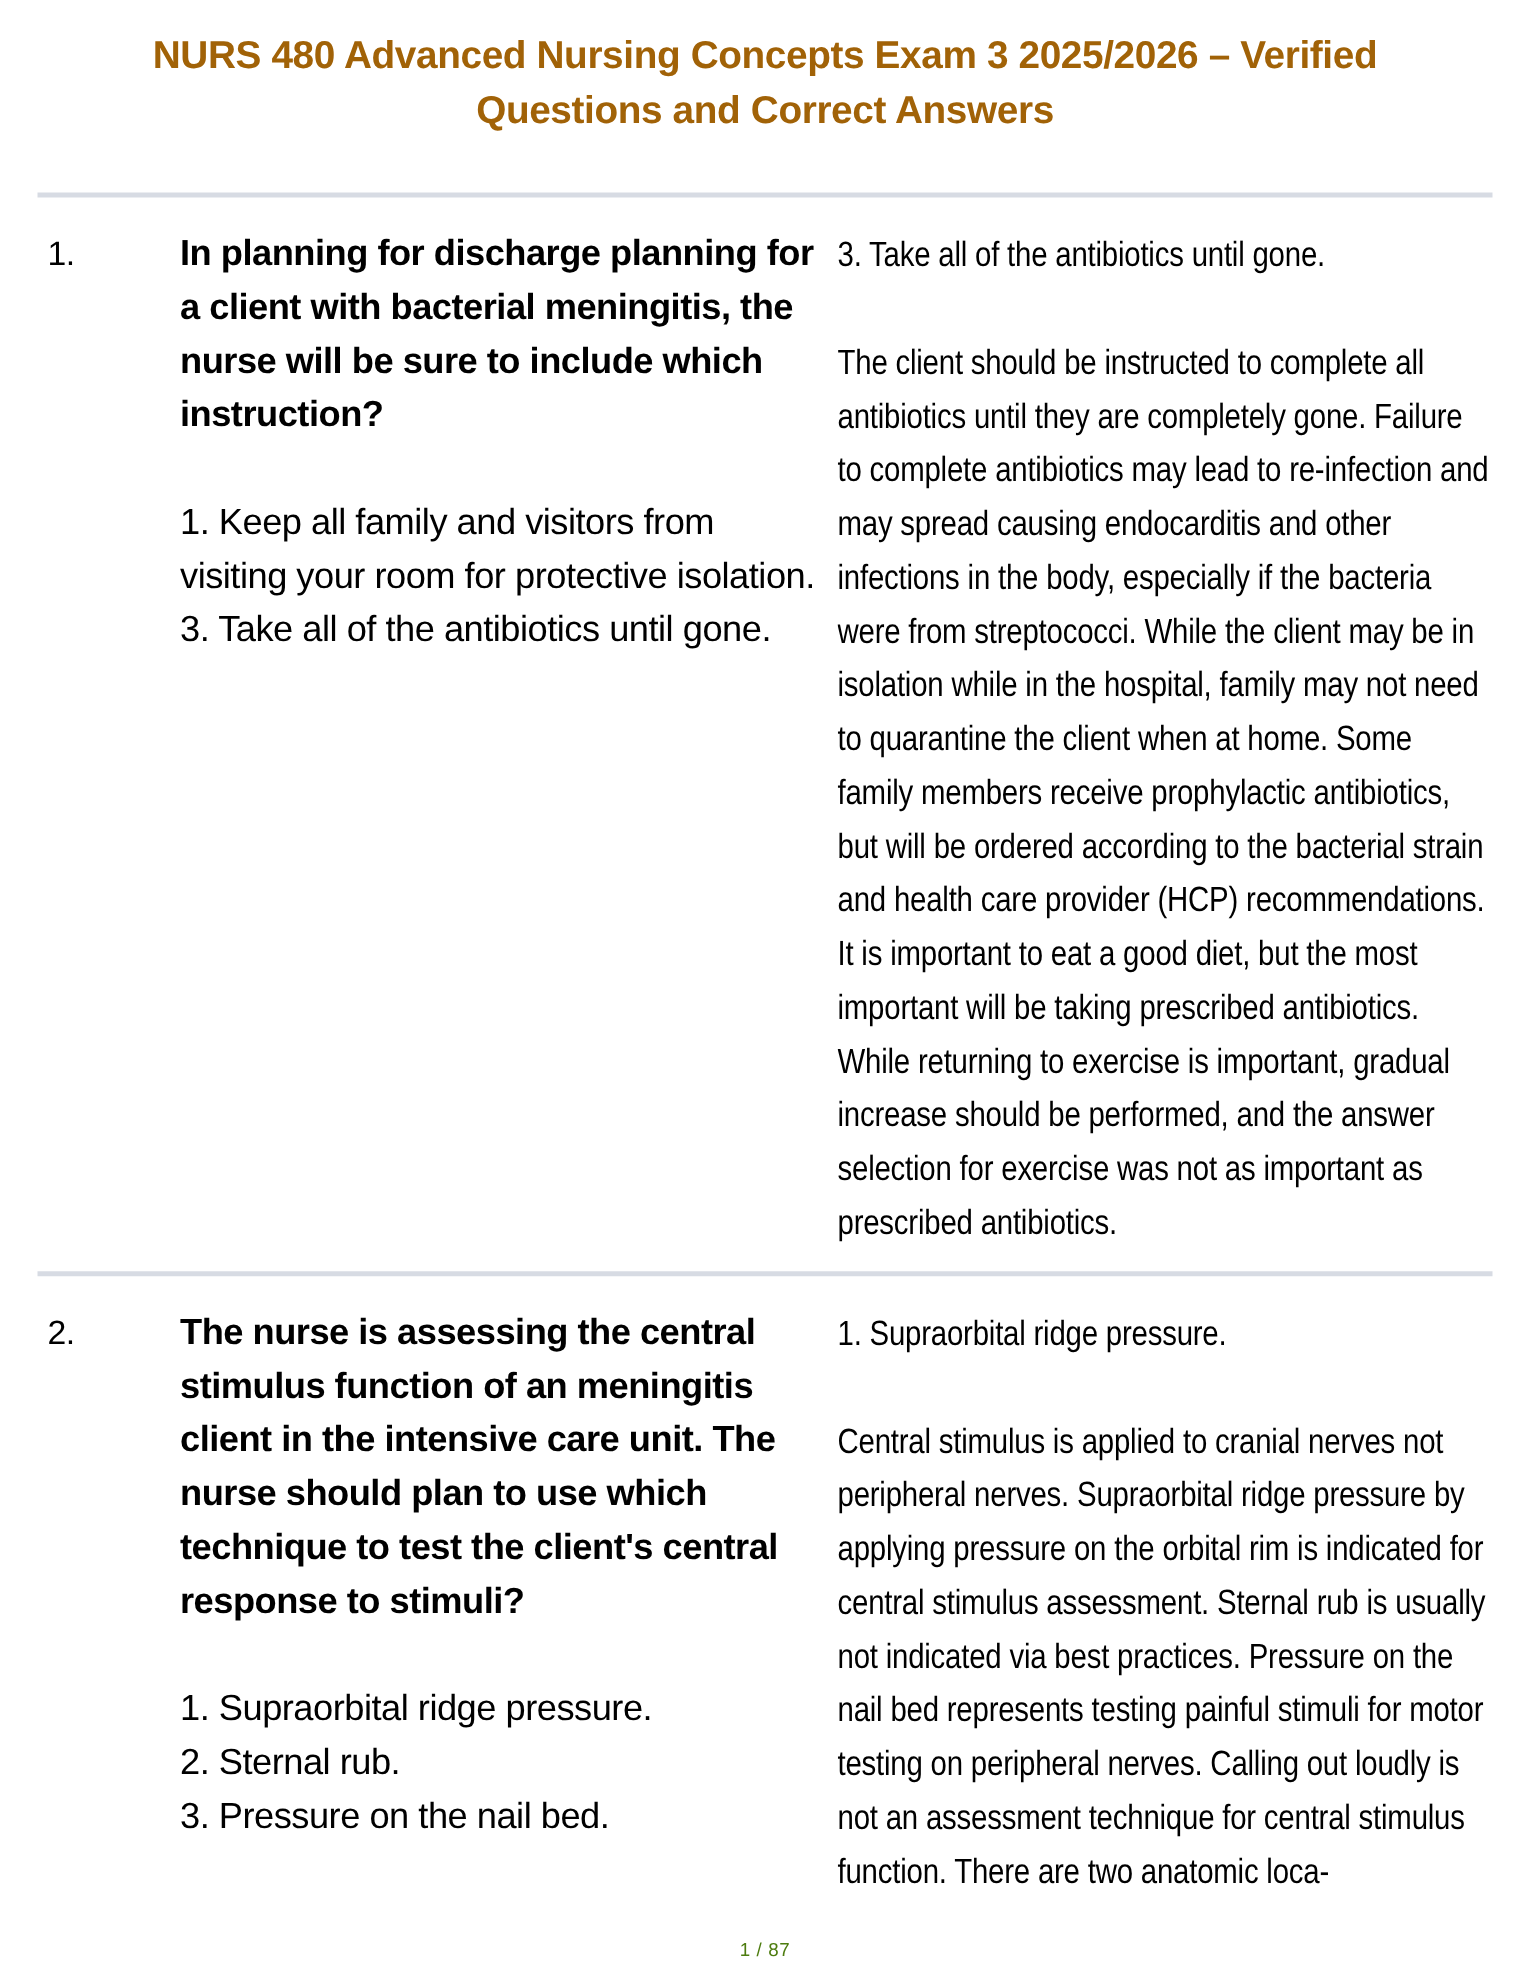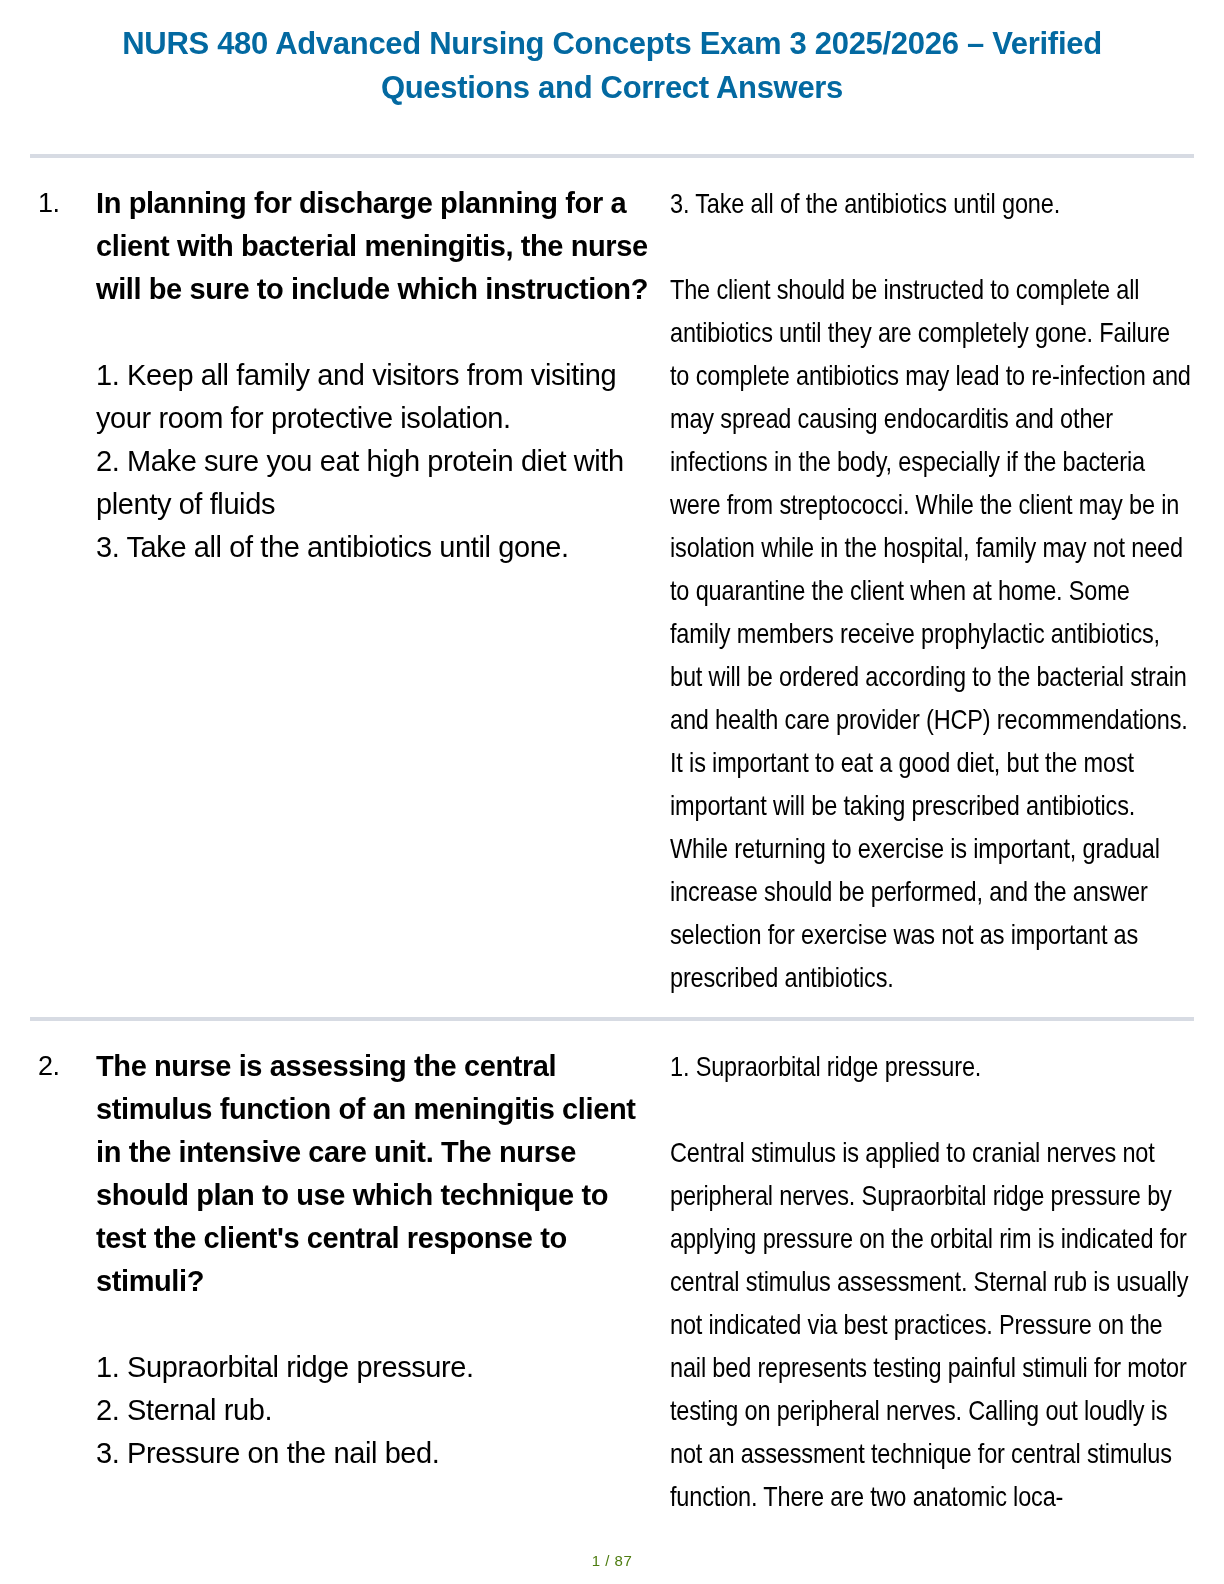--- a/index.html
+++ b/index.html
@@ -18,21 +18,21 @@
     height: 100%;
   }
   .doc-title {
     margin: 22px auto 0 auto;
     max-width: 1110px;
     text-align: center;
     font-size: 31px;
     line-height: 44px;
     font-weight: bold;
     letter-spacing: -0.3px;
-    color: #0369a1;
+    color: #a16207;
   }
   .rule {
     border: none;
     height: 4px;
     background: #d7dbe3;
     margin: 0;
   }
   .rule-top { margin-top: 44px; }
   .rule-mid { margin-top: 18px; }
   .qa-row {
@@ -50,20 +50,21 @@
     flex-shrink: 0;
     padding-left: 8px;
     font-size: 27px;
     line-height: 43px;
     font-weight: 400;
     letter-spacing: -0.5px;
   }
   .q-body {
     flex: 1;
     padding-right: 14px;
+    margin-left: 48px;
   }
   .q-text {
     font-size: 29px;
     line-height: 43px;
     font-weight: bold;
     letter-spacing: -0.4px;
   }
   .q-options {
     margin-top: 43px;
     font-size: 29px;
@@ -111,21 +112,20 @@
 
   <hr class="rule rule-top">
 
   <section class="qa-row row-1">
     <div class="q-col">
       <div class="q-num">1.</div>
       <div class="q-body">
         <p class="q-text">In planning for discharge planning for a client with bacterial meningitis, the nurse will be sure to include which instruction?</p>
         <div class="q-options">
           <div>1. Keep all family and visitors from visiting your room for protective isolation.</div>
-          <div>2. Make sure you eat high protein diet with plenty of fluids</div>
           <div>3. Take all of the antibiotics until gone.</div>
         </div>
       </div>
     </div>
     <div class="a-col">
       <div class="a-scale">
         <p class="a-answer">3. Take all of the antibiotics until gone.</p>
         <p class="a-rationale">The client should be instructed to complete all antibiotics until they are completely gone. Failure to complete antibiotics may lead to re-infection and may spread causing endocarditis and other infections in the body, especially if the bacteria were from streptococci. While the client may be in isolation while in the hospital, family may not need to quarantine the client when at home. Some family members receive prophylactic antibiotics, but will be ordered according to the bacterial strain and health care provider (HCP) recommendations. It is important to eat a good diet, but the most important will be taking prescribed antibiotics. While returning to exercise is important, gradual increase should be performed, and the answer selection for exercise was not as important as prescribed antibiotics.</p>
       </div>
     </div>

